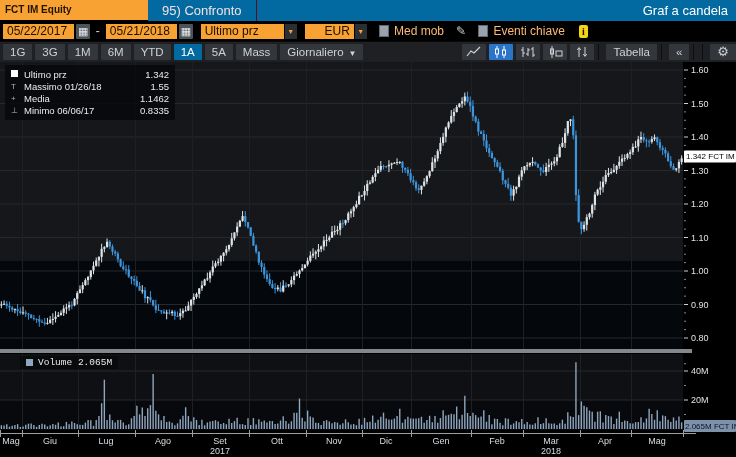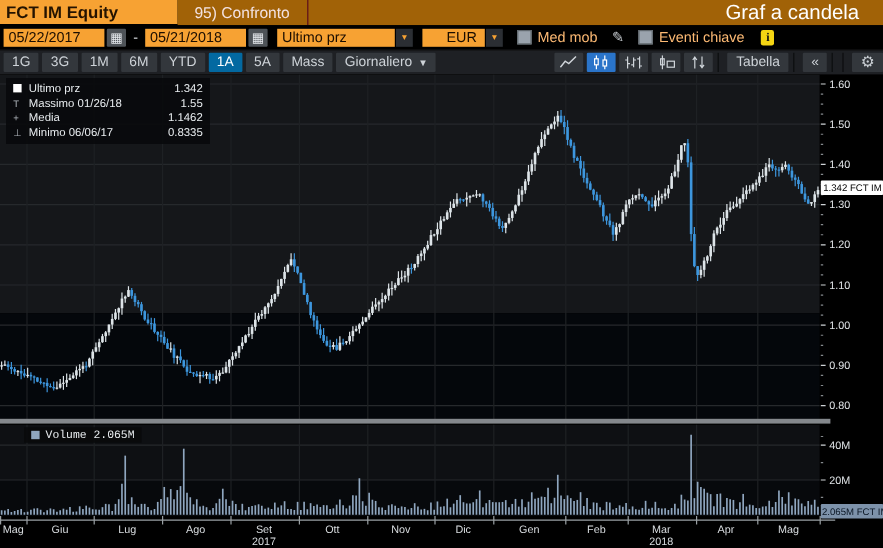--- a/index.html
+++ b/index.html
@@ -1,27 +1,27 @@
 <!DOCTYPE html>
 <html><head>
 <meta charset="utf-8">
 <style>
   html,body{margin:0;padding:0;background:#000;}
   .screen{position:relative;width:736px;height:457px;background:#000;overflow:hidden;
           font-family:"Liberation Sans",sans-serif;-webkit-font-smoothing:none;}
   
   .row1{position:absolute;top:0;left:0;width:736px;height:21px;display:flex;background:#000;}
-  .security{width:148px;height:20px;background:#f7a233;color:#241300;font-size:14px;
+  .security{width:148px;height:20px;background:#f7a233;color:#241300;font-size:10px;
             line-height:20px;padding-left:5px;box-sizing:border-box;font-weight:bold;}
-  .menubar{flex:1;height:21px;background:#a16207;display:flex;align-items:center;color:#f3e2e2;font-size:13px;}
+  .menubar{flex:1;height:21px;background:#0369a1;display:flex;align-items:center;color:#f3e2e2;font-size:13px;}
   .menu-item{padding:0 14px;height:21px;line-height:21px;border-right:1px solid #5d0d1c;cursor:default;white-space:nowrap;}
   .menu-arrow{font-size:8px;color:#e9c6c6;margin-left:5px;}
-  .chart-title{margin-left:auto;padding-right:20px;font-size:17px;color:#fff;}
+  .chart-title{margin-left:auto;padding-right:8px;font-size:13px;color:#fff;}
   
-  .row2{position:absolute;top:21px;left:0;width:736px;height:20px;background:#000;display:flex;align-items:center;font-size:12px;}
+  .row2{position:absolute;top:21px;left:0;width:588px;height:20px;background:#000;display:flex;align-items:center;font-size:12px;}
   .amber-field{background:#f7a233;color:#1c0e00;height:15px;line-height:15px;padding:0 4px;margin-left:3px;white-space:nowrap;}
   .date-field{width:76px;}
   .icon-btn{background:#4e5358;color:#e6eaee;height:15px;width:16px;margin-left:2px;
             display:flex;align-items:center;justify-content:center;font-size:11px;border-radius:1px;}
   .dash{color:#d6dade;margin:0 3px 0 6px;}
   .dd-btn{background:#2b2e33;height:15px;width:14px;margin-left:1px;display:flex;align-items:center;justify-content:center;}
   .dd-btn span{color:#f7a233;font-size:7px;}
   .checkbox{width:10px;height:10px;background:#9aa3ad;border:1px solid #62696f;margin-left:12px;}
   .chk-label{color:#fdba74;margin-left:5px;white-space:nowrap;}
   .pencil{color:#c9ced3;font-size:12px;margin-left:12px;}

